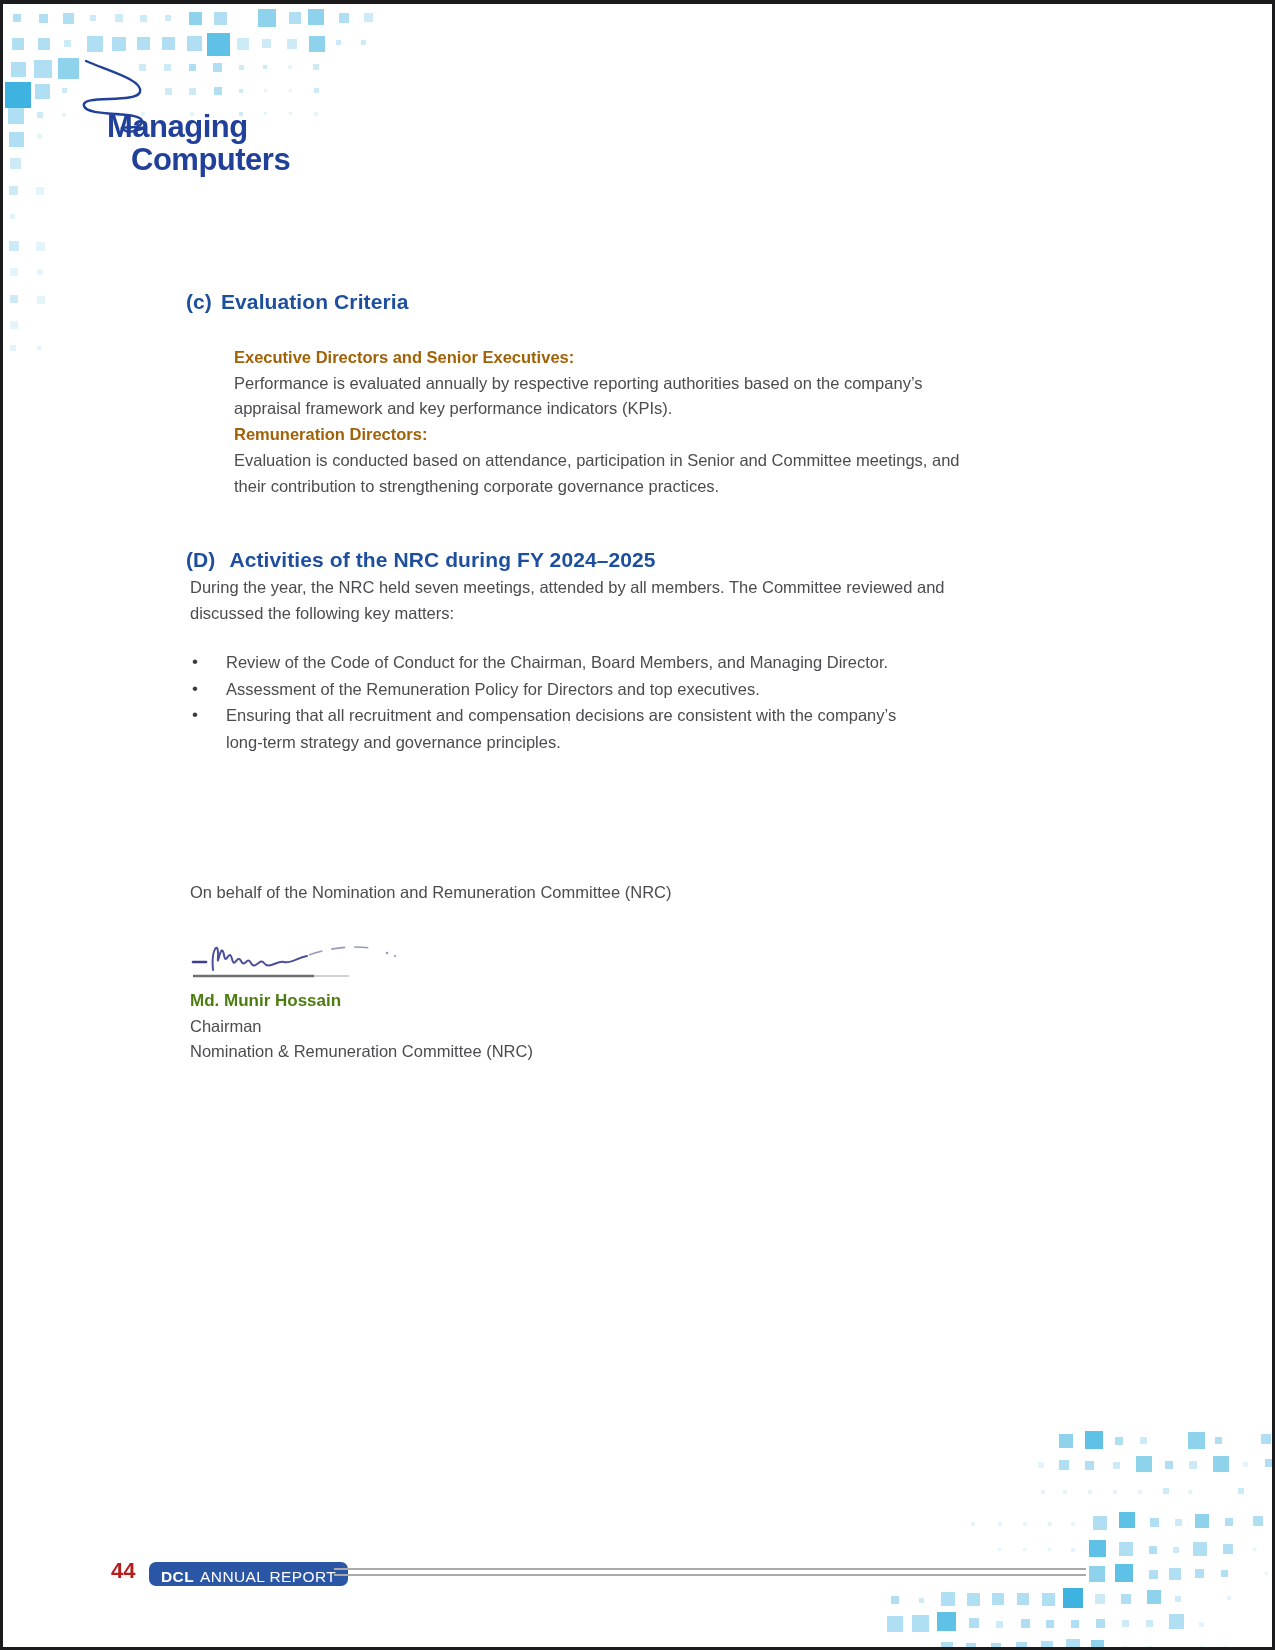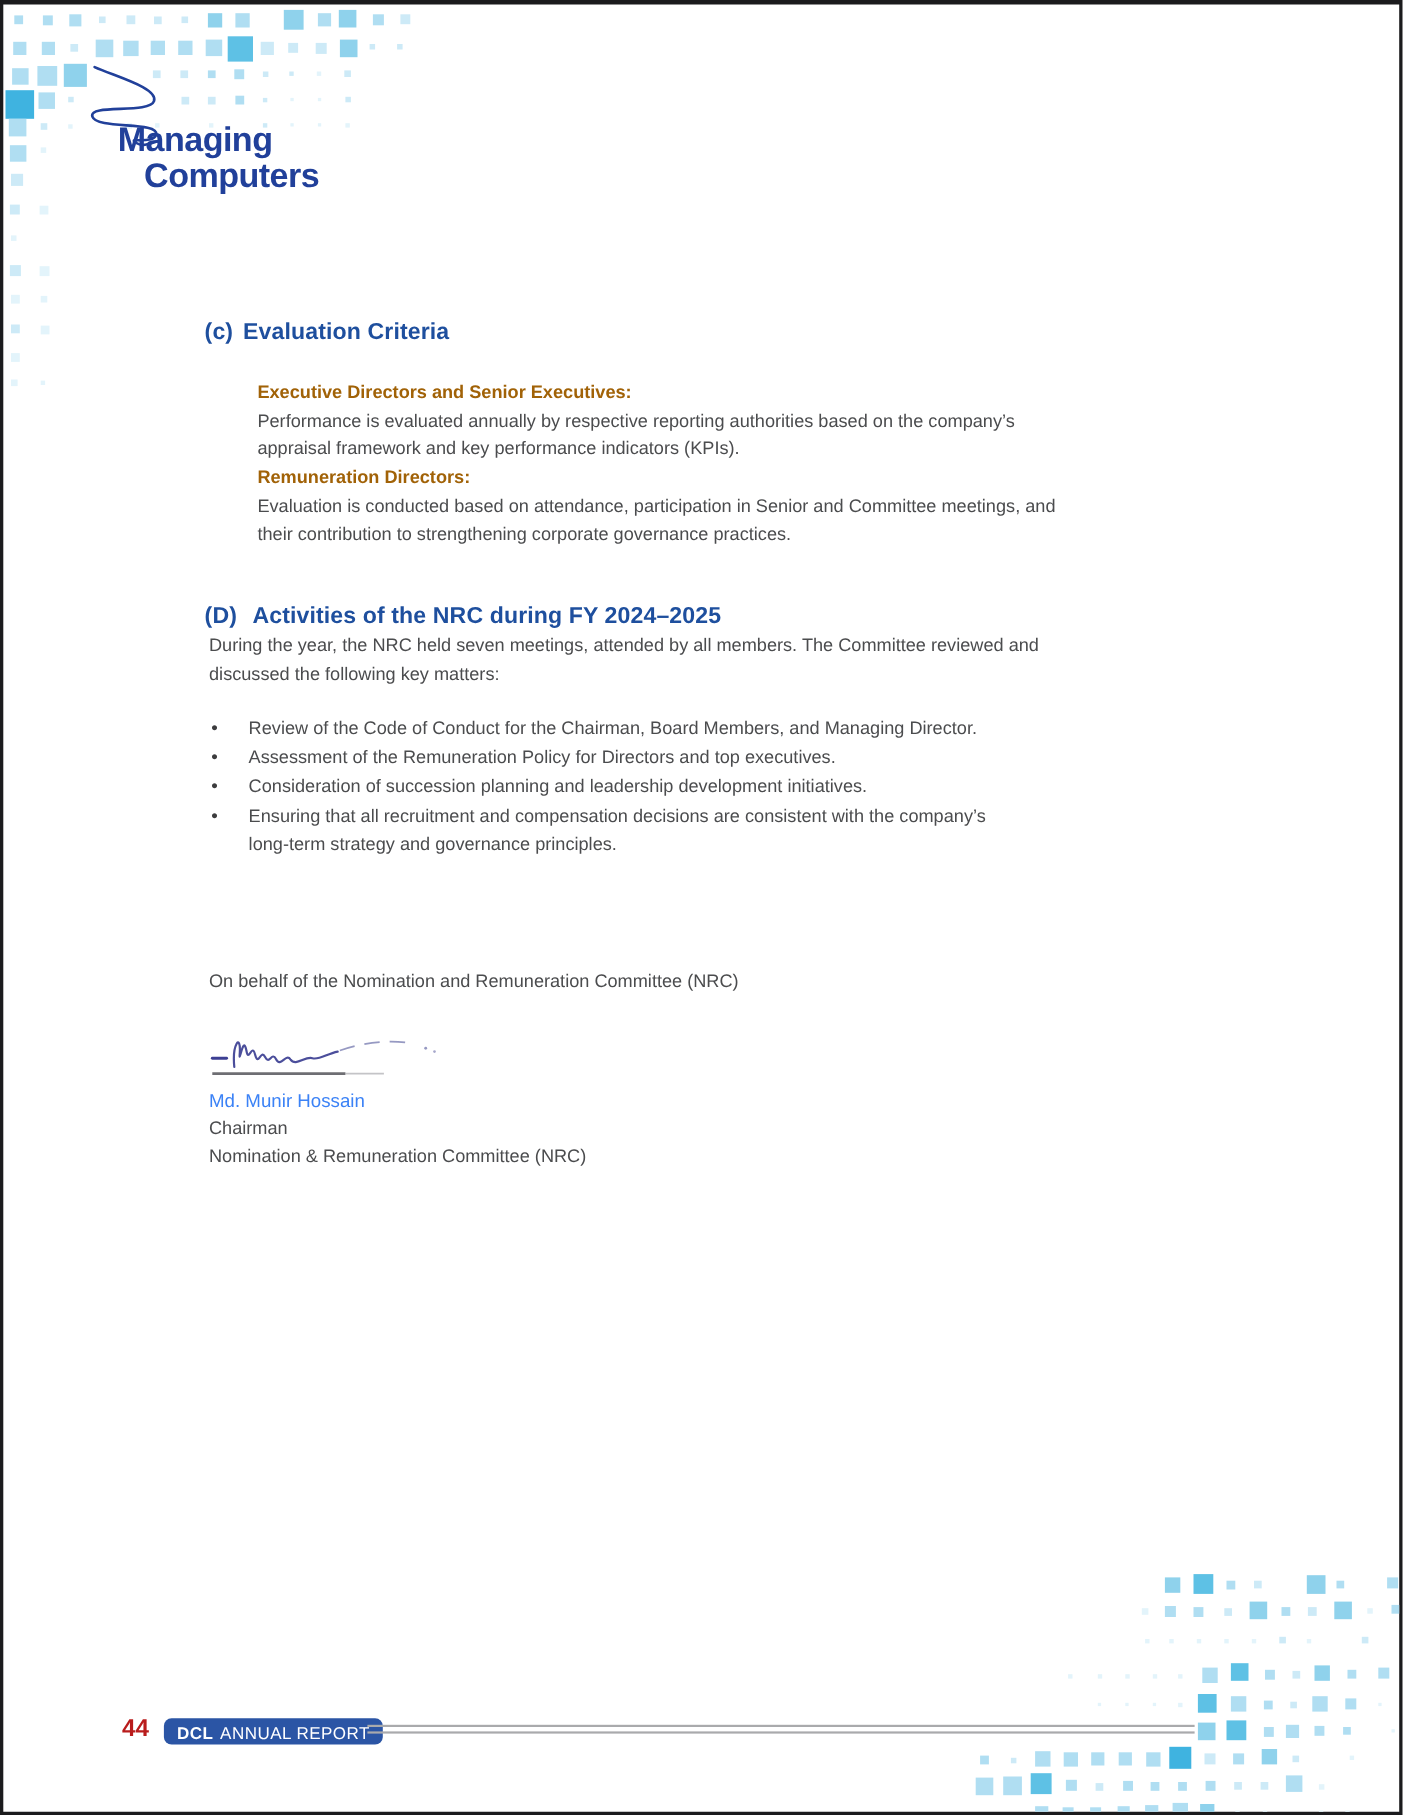--- a/index.html
+++ b/index.html
@@ -28,21 +28,21 @@
   ul.bullets li::before{content:"•";position:absolute;left:2px;top:0;font-size:17px;color:#3c3c3e;}
   
   .page-num{left:108px;top:1554px;font-size:22px;font-weight:700;color:#b91c1c;}
   .footer-badge{left:146px;top:1558px;height:24px;display:flex;align-items:flex-end;
     background:#2b55a5;border-radius:7px;padding:0 12px;color:#ffffff;font-size:15.5px;
     letter-spacing:0.4px;}
   .footer-badge .b{font-weight:700;margin-right:6px;}
   .footer-rule{left:331px;top:1564px;width:752px;height:8px;box-sizing:border-box;
     border-top:2px solid #a9aaac;border-bottom:2px solid #a9aaac;}
   
-  .sig-name{font-weight:400;color:#3b82f6;}
+  .sig-name{font-weight:700;color:#4d7c0f;}
 </style>
 </head>
 <body>
 
 <svg class="abs" style="left:0;top:0" width="380" height="360" aria-hidden="true">
   <g>
 
     <rect x="10" y="10" width="8" height="8" fill="#b0def2"></rect>
       <rect x="36" y="10" width="9" height="9" fill="#b0def2"></rect>
       <rect x="60" y="9" width="11" height="11" fill="#b0def2"></rect>
@@ -153,21 +153,20 @@
 </div>
 
 <div class="abs body-txt" style="left:187px;top:571px;width:840px">
   <div>During the year, the NRC held seven meetings, attended by all members. The Committee reviewed and</div>
   <div>discussed the following key matters:</div>
 </div>
 
 <ul class="bullets abs" style="left:187px;top:645px">
   <li>Review of the Code of Conduct for the Chairman, Board Members, and Managing Director.</li>
   <li>Assessment of the Remuneration Policy for Directors and top executives.</li>
-  <li>Consideration of succession planning and leadership development initiatives.</li>
   <li>
     <div>Ensuring that all recruitment and compensation decisions are consistent with the company’s</div>
     <div>long-term strategy and governance principles.</div>
   </li>
 </ul>
 
 <div class="abs body-txt" style="left:187px;top:876px">On behalf of the Nomination and Remuneration Committee (NRC)</div>
 
 <svg class="abs" style="left:186px;top:925px" width="230" height="58" aria-hidden="true">
   <path d="M4,33 h13" fill="none" stroke="#3c3f93" stroke-width="2.6" stroke-linecap="round"></path>

